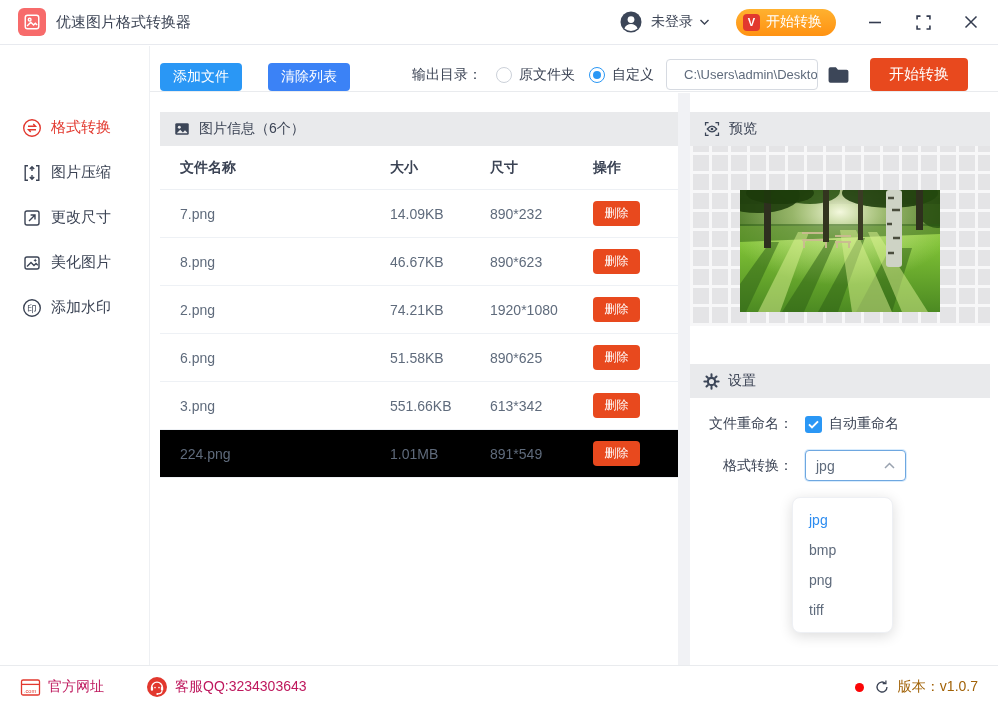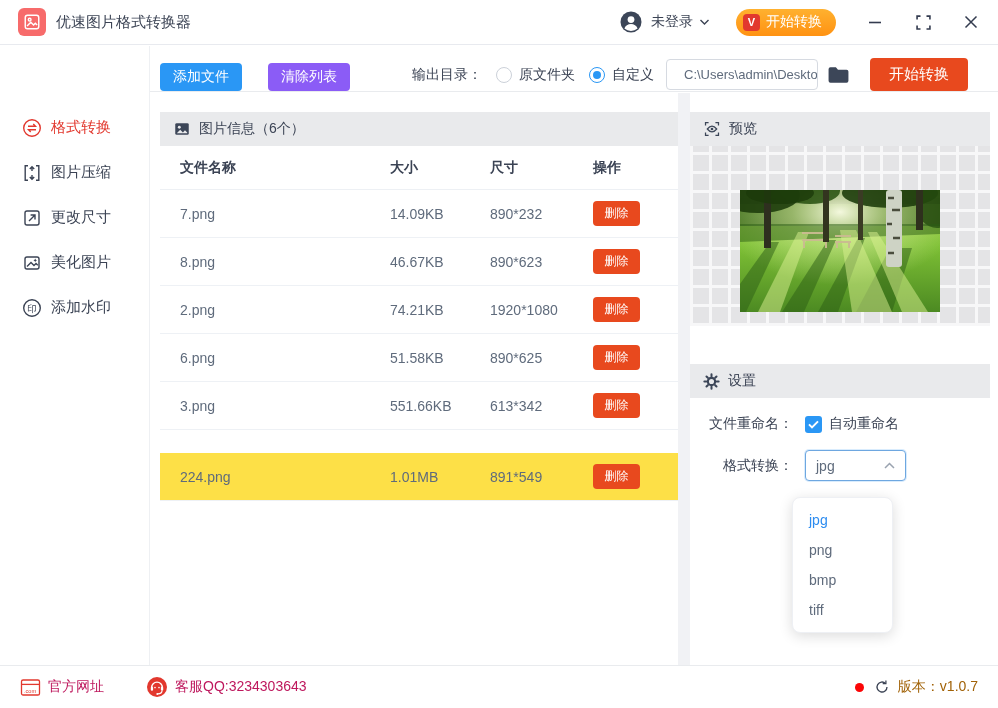--- a/index.html
+++ b/index.html
@@ -20,21 +20,21 @@
          color:#fff; font-size:14px; cursor:pointer; border:none; }
   .vip-badge { width:17px; height:17px; border-radius:4px; background:#e2382e; color:#fff; font-size:11px; font-weight:bold;
                display:flex; align-items:center; justify-content:center; }
   .winbtn { margin-left:30px; display:flex; align-items:center; justify-content:center; width:18px; height:18px; cursor:pointer; }
 
   
   .toolbar { position:absolute; left:150px; top:46px; right:0; height:46px; border-bottom:1px solid #e9ebee;
              display:flex; align-items:flex-end; padding:0 30px 0 10px; background:#fff; }
   .btn { border:none; border-radius:4px; color:#fff; font-size:14px; height:28px; padding:0 13px; cursor:pointer; font-family:inherit; }
   .btn-add { background:#2a97f5; }
-  .btn-clear { background:#8b5cf6; margin-left:26px; }
+  .btn-clear { background:#3b82f6; margin-left:26px; }
   .outgroup { margin-left:auto; display:flex; align-items:center; }
   .outlabel { font-size:14px; color:#3b4354; }
   .radio { width:16px; height:16px; border-radius:50%; border:1px solid #ccd1d9; background:#fff; margin-left:14px; position:relative; cursor:pointer; flex:none; }
   .radio.checked { border-color:#2a97f5; }
   .radio.checked::after { content:""; position:absolute; left:3px; top:3px; width:8px; height:8px; border-radius:50%; background:#2a97f5; }
   .radiolabel { margin-left:7px; font-size:14px; color:#3b4354; }
   .pathbox { margin-left:12px; width:152px; height:31px; border:1px solid #d6dae1; border-radius:4px; padding:0 17px;
              font-size:13px; color:#5f6b7c; display:flex; align-items:center; white-space:nowrap; overflow:hidden; }
   .foldericon { margin-left:9px; display:flex; cursor:pointer; }
   .btn-start { margin-left:20px; height:33px; padding:0 19px; background:#e8491e; font-size:15px; }
@@ -44,21 +44,21 @@
   .sideitem { height:45px; display:flex; align-items:center; padding-left:22px; gap:9px; font-size:15px; color:#3b4354; cursor:pointer; }
   .sideitem svg { flex:none; }
   .sideitem.active { color:#e2382e; }
 
   
   .main { position:absolute; left:160px; top:112px; width:518px; background:#fff; }
   .panel-head { height:34px; background:#e9eaec; display:flex; align-items:center; padding:0 13px; gap:8px;
                 font-size:14px; color:#3b4354; }
   .thead { height:44px; display:flex; align-items:center; border-bottom:1px solid #edf0f4; font-size:14px; color:#3b4354; font-weight:bold; }
   .trow { height:48px; display:flex; align-items:center; border-bottom:1px solid #eef1f5; font-size:14px; color:#5f6b7c; }
-  .trow.selected { background:#fde047;margin-top:23px; }
+  .trow.selected { background:#000000; }
   .c1 { width:230px; padding-left:20px; } .c2 { width:100px; } .c3 { width:103px; } .c4 { width:85px; }
   .del-btn { width:47px; height:25px; background:#e8491e; color:#fff; font-size:12px; border:none; border-radius:4px; cursor:pointer; font-family:inherit; }
 
   
   .vgap { position:absolute; left:678px; top:93px; width:12px; bottom:43px; background:#f1f2f5; }
 
   
   .right { position:absolute; left:690px; top:112px; width:300px; background:#fff; }
   .checker { height:180px; background-color:#e4e4e6; position:relative;
              background-image:repeating-linear-gradient(0deg,#f7f7f8 0 3px,transparent 3px 19px),
@@ -342,23 +342,23 @@
         <span class="sel-val">jpg</span>
         <svg width="11" height="7" viewBox="0 0 11 7" fill="none" stroke="#9aa3b0" stroke-width="1.5">
             <path d="M1 6l4.5-4.5L10 6"></path>
           </svg>
       </div>
     </div>
 
     <div class="dropdown">
     <div class="dropopt sel">jpg</div>
 
+    <div class="dropopt">bmp</div>
+
     <div class="dropopt">png</div>
-
-    <div class="dropopt">bmp</div>
 
     <div class="dropopt">tiff</div>
   </div>
   </div>
 
   <div class="footer">
     <div class="f-item">
       <svg width="21" height="19" viewBox="0 0 21 19" fill="none" stroke="#e2382e" stroke-width="1.3">
         <rect x="1.5" y="2" width="18" height="15" rx="1.6"></rect>
         <path d="M1.5 6.4h18"></path>

